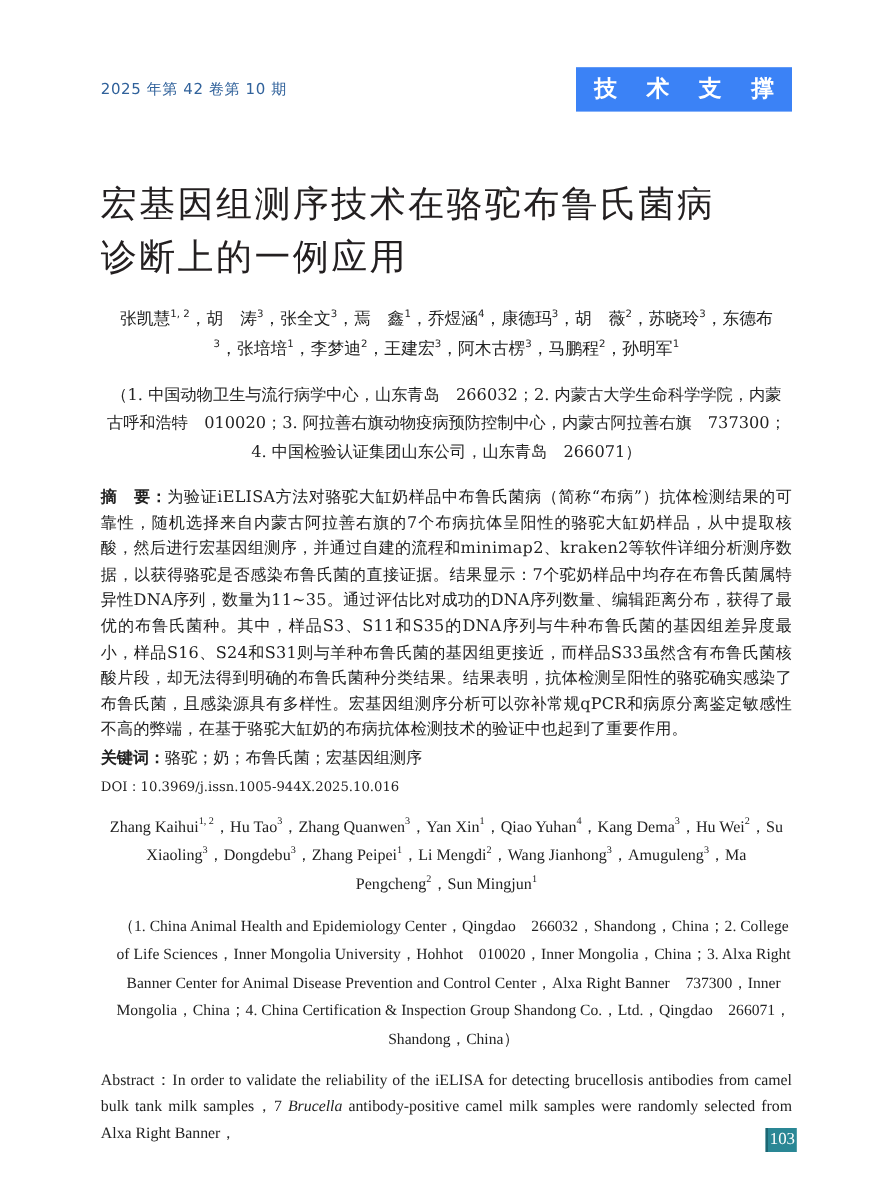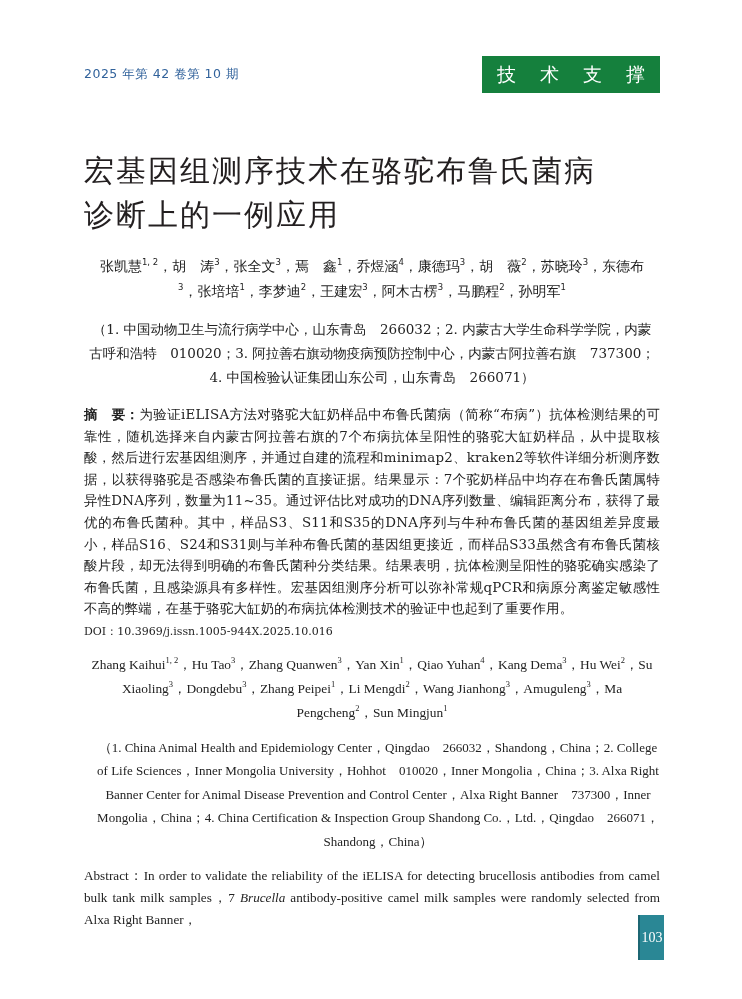--- a/index.html
+++ b/index.html
@@ -11,21 +11,21 @@
     box-sizing:border-box;
     padding:0 82px 0 84px;
     overflow:hidden;
     font-family:"DejaVu Sans","Liberation Sans",sans-serif;
     color:#222;
   }
   
   .header{display:flex;justify-content:space-between;align-items:center;margin-top:54px;height:41px;}
   .issue{color:#31629b;font-size:12.5px;letter-spacing:.5px;}
   .badge{
-    background:#15803d;color:#ffffff;font-weight:normal;
+    background:#3b82f6;color:#ffffff;font-weight:bold;
     font-size:19px;letter-spacing:9px;
     padding:9px 6px 9px 15px;line-height:1;
   }
   
   .title-cn{
     margin:54px 0 0 0;font-weight:400;color:#231f20;
     font-size:30px;line-height:44px;letter-spacing:2px;
   }
   
   .authors-cn{margin:17px 10px 0 10px;text-align:center;font-size:14px;line-height:25px;color:#222;}
@@ -66,21 +66,21 @@
   }
   .abstract-en{
     margin:12px 0 0 0;text-align:justify;
     font-family:"Liberation Serif","DejaVu Serif",serif;
     font-size:13.2px;line-height:22px;
   }
   .lbl-en{font-weight:normal;}
   
   .pagenum{
     position:absolute;right:78px;bottom:39px;
-    width:24px;height:45px;background:#2a8795;border-left:2px solid #1c6673;
+    width:24px;height:20px;background:#2a8795;border-left:2px solid #1c6673;
     color:#ffffff;font-family:"Liberation Serif","DejaVu Serif",serif;
     font-size:14px;display:flex;align-items:center;justify-content:center;
   }
 </style>
 </head>
 <body>
 
 <div class="page">
 
   <div class="header">
@@ -92,20 +92,21 @@
     <span>宏基因组测序技术在骆驼布鲁氏菌病</span><br>
     <span>诊断上的一例应用</span>
   </h1>
 
   <p class="authors-cn"><span>张凯慧<sup>1, 2</sup></span>，<span>胡　涛<sup>3</sup></span>，<span>张全文<sup>3</sup></span>，<span>焉　鑫<sup>1</sup></span>，<span>乔煜涵<sup>4</sup></span>，<span>康德玛<sup>3</sup></span>，<span>胡　薇<sup>2</sup></span>，<span>苏晓玲<sup>3</sup></span>，<span>东德布<sup>3</sup></span>，<span>张培培<sup>1</sup></span>，<span>李梦迪<sup>2</sup></span>，<span>王建宏<sup>3</sup></span>，<span>阿木古楞<sup>3</sup></span>，<span>马鹏程<sup>2</sup></span>，<span>孙明军<sup>1</sup></span></p>
 
   <p class="affil-cn">（1. 中国动物卫生与流行病学中心，山东青岛　266032；2. 内蒙古大学生命科学学院，内蒙古呼和浩特　010020；3. 阿拉善右旗动物疫病预防控制中心，内蒙古阿拉善右旗　737300；4. 中国检验认证集团山东公司，山东青岛　266071）</p>
 
   <p class="abstract-cn"><span class="lbl-cn">摘　要：</span><span>为验证iELISA方法对骆驼大缸奶样品中布鲁氏菌病（简称“布病”）抗体检测结果的可靠性，随机选择来自内蒙古阿拉善右旗的7个布病抗体呈阳性的骆驼大缸奶样品，从中提取核酸，然后进行宏基因组测序，并通过自建的流程和minimap2、kraken2等软件详细分析测序数据，以获得骆驼是否感染布鲁氏菌的直接证据。结果显示：7个驼奶样品中均存在布鲁氏菌属特异性DNA序列，数量为11~35。通过评估比对成功的DNA序列数量、编辑距离分布，获得了最优的布鲁氏菌种。其中，样品S3、S11和S35的DNA序列与牛种布鲁氏菌的基因组差异度最小，样品S16、S24和S31则与羊种布鲁氏菌的基因组更接近，而样品S33虽然含有布鲁氏菌核酸片段，却无法得到明确的布鲁氏菌种分类结果。结果表明，抗体检测呈阳性的骆驼确实感染了布鲁氏菌，且感染源具有多样性。宏基因组测序分析可以弥补常规qPCR和病原分离鉴定敏感性不高的弊端，在基于骆驼大缸奶的布病抗体检测技术的验证中也起到了重要作用。</span></p>
 
+  <p class="meta-line"><span class="lbl-cn">关键词：</span><span class="val">骆驼；奶；布鲁氏菌；宏基因组测序</span></p>
 
 
   <p class="doi-line">DOI：10.3969/j.issn.1005-944X.2025.10.016</p>
 
 
   <p class="authors-en"><span>Zhang Kaihui<sup>1, 2</sup></span>，<span>Hu Tao<sup>3</sup></span>，<span>Zhang Quanwen<sup>3</sup></span>，<span>Yan Xin<sup>1</sup></span>，<span>Qiao Yuhan<sup>4</sup></span>，<span>Kang Dema<sup>3</sup></span>，<span>Hu Wei<sup>2</sup></span>，<span>Su Xiaoling<sup>3</sup></span>，<span>Dongdebu<sup>3</sup></span>，<span>Zhang Peipei<sup>1</sup></span>，<span>Li Mengdi<sup>2</sup></span>，<span>Wang Jianhong<sup>3</sup></span>，<span>Amuguleng<sup>3</sup></span>，<span>Ma Pengcheng<sup>2</sup></span>，<span>Sun Mingjun<sup>1</sup></span></p>
 
   <p class="affil-en">（1. China Animal Health and Epidemiology Center，Qingdao　266032，Shandong，China；2. College of Life Sciences，Inner Mongolia University，Hohhot　010020，Inner Mongolia，China；3. Alxa Right Banner Center for Animal Disease Prevention and Control Center，Alxa Right Banner　737300，Inner Mongolia，China；4. China Certification &amp; Inspection Group Shandong Co.，Ltd.，Qingdao　266071，Shandong，China）</p>
 
   <p class="abstract-en"><span class="lbl-en">Abstract：</span><span>In order to validate the reliability of the iELISA for detecting brucellosis antibodies from camel bulk tank milk samples，7 </span><i>Brucella</i><span> antibody-positive camel milk samples were randomly selected from Alxa Right Banner，</span></p>

